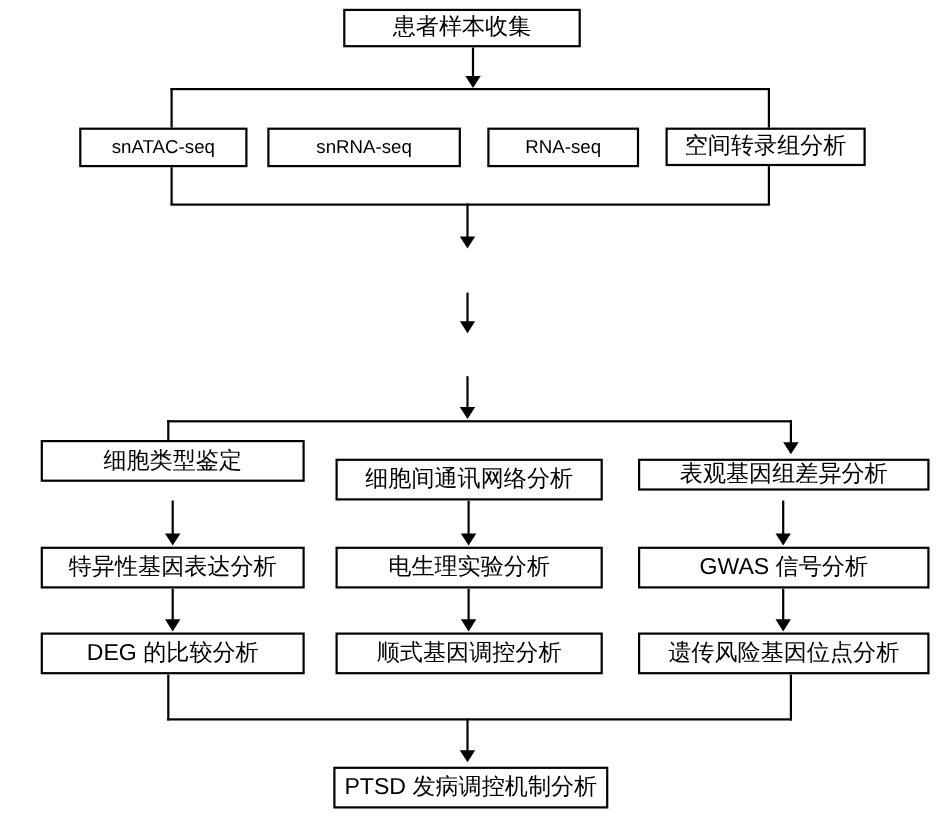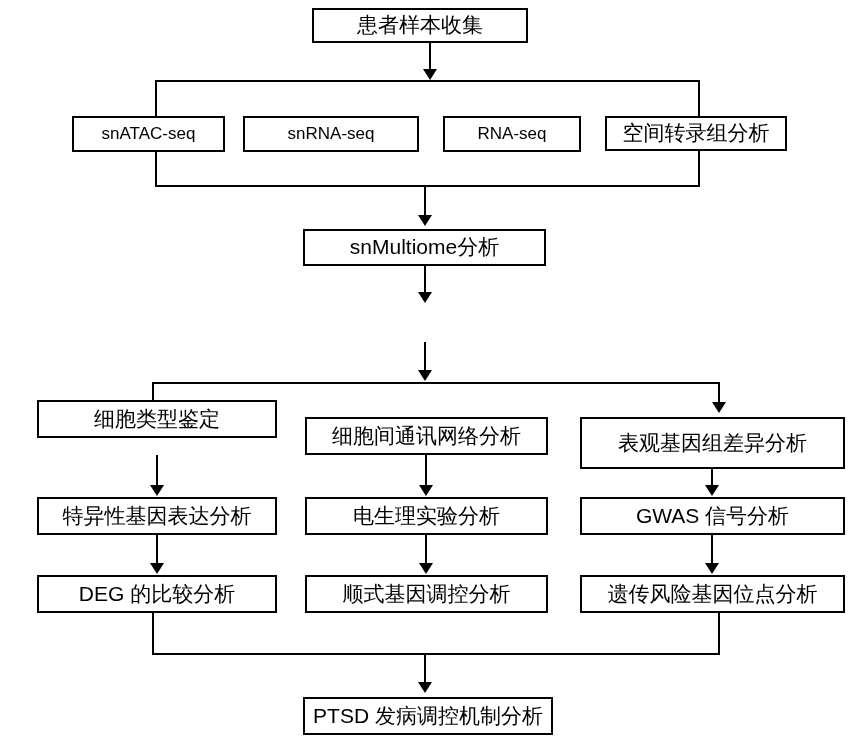--- a/index.html
+++ b/index.html
@@ -78,23 +78,20 @@
   <div class="node fs-lat" style="left:443px;top:116px;width:138px;height:36px;">
     <span>RNA-seq</span>
   </div>
   <div class="node fs-cjk" style="left:605px;top:116px;width:182px;height:35px;">
     <span>空间转录组分析</span>
   </div>
 
   <div class="ln v" style="left:424px;top:185px;height:31px;"></div>
   <div class="arrow" style="left:418px;top:215px;"></div>
 
-  <div class="node fs-mix" style="left:303px;top:229px;width:243px;height:37px;">
-    <span>snMultiome分析</span>
-  </div>
 
   <div class="ln v" style="left:424px;top:266px;height:28px;"></div>
   <div class="arrow" style="left:418px;top:292px;"></div>
 
 
   <div class="ln v" style="left:424px;top:342px;height:29px;"></div>
   <div class="arrow" style="left:418px;top:370px;"></div>
 
   <div class="ln h" style="left:152px;top:382px;width:568px;"></div>
   <div class="ln v" style="left:152px;top:382px;height:23px;"></div>
@@ -127,21 +124,21 @@
   <div class="node fs-cjk" style="left:305px;top:497px;width:243px;height:38px;">
     <span>电生理实验分析</span>
   </div>
   <div class="ln v" style="left:425px;top:535px;height:30px;"></div>
   <div class="arrow" style="left:419px;top:563px;"></div>
 
   <div class="node fs-cjk" style="left:305px;top:575px;width:243px;height:38px;">
     <span>顺式基因调控分析</span>
   </div>
 
-  <div class="node fs-cjk" style="left:580px;top:417px;width:265px;height:52px;">
+  <div class="node fs-cjk" style="left:580px;top:417px;width:265px;height:29px;">
     <span>表观基因组差异分析</span>
   </div>
   <div class="ln v" style="left:711px;top:455px;height:32px;"></div>
   <div class="arrow" style="left:705px;top:485px;"></div>
 
   <div class="node fs-mix" style="left:580px;top:497px;width:265px;height:38px;">
     <span>GWAS 信号分析</span>
   </div>
   <div class="ln v" style="left:711px;top:535px;height:30px;"></div>
   <div class="arrow" style="left:705px;top:563px;"></div>

